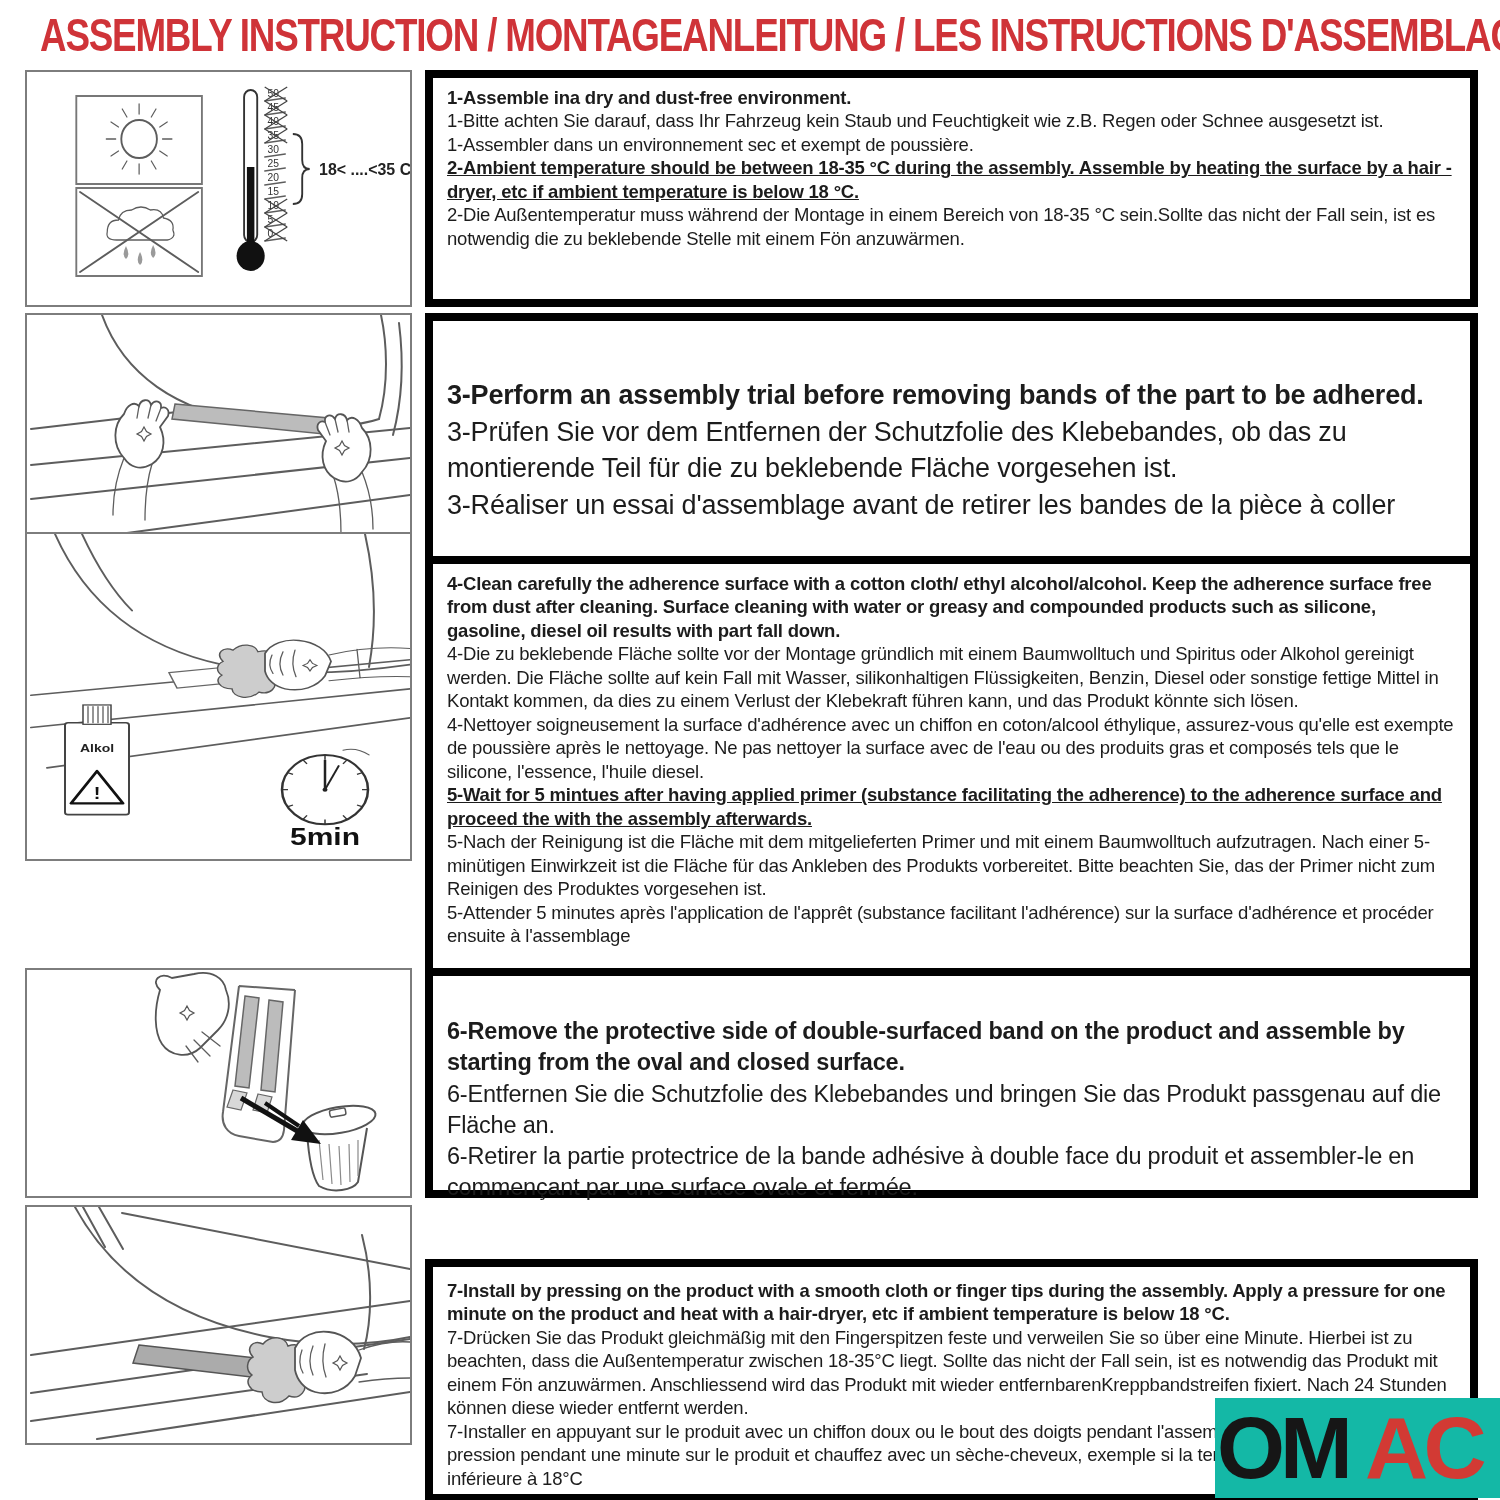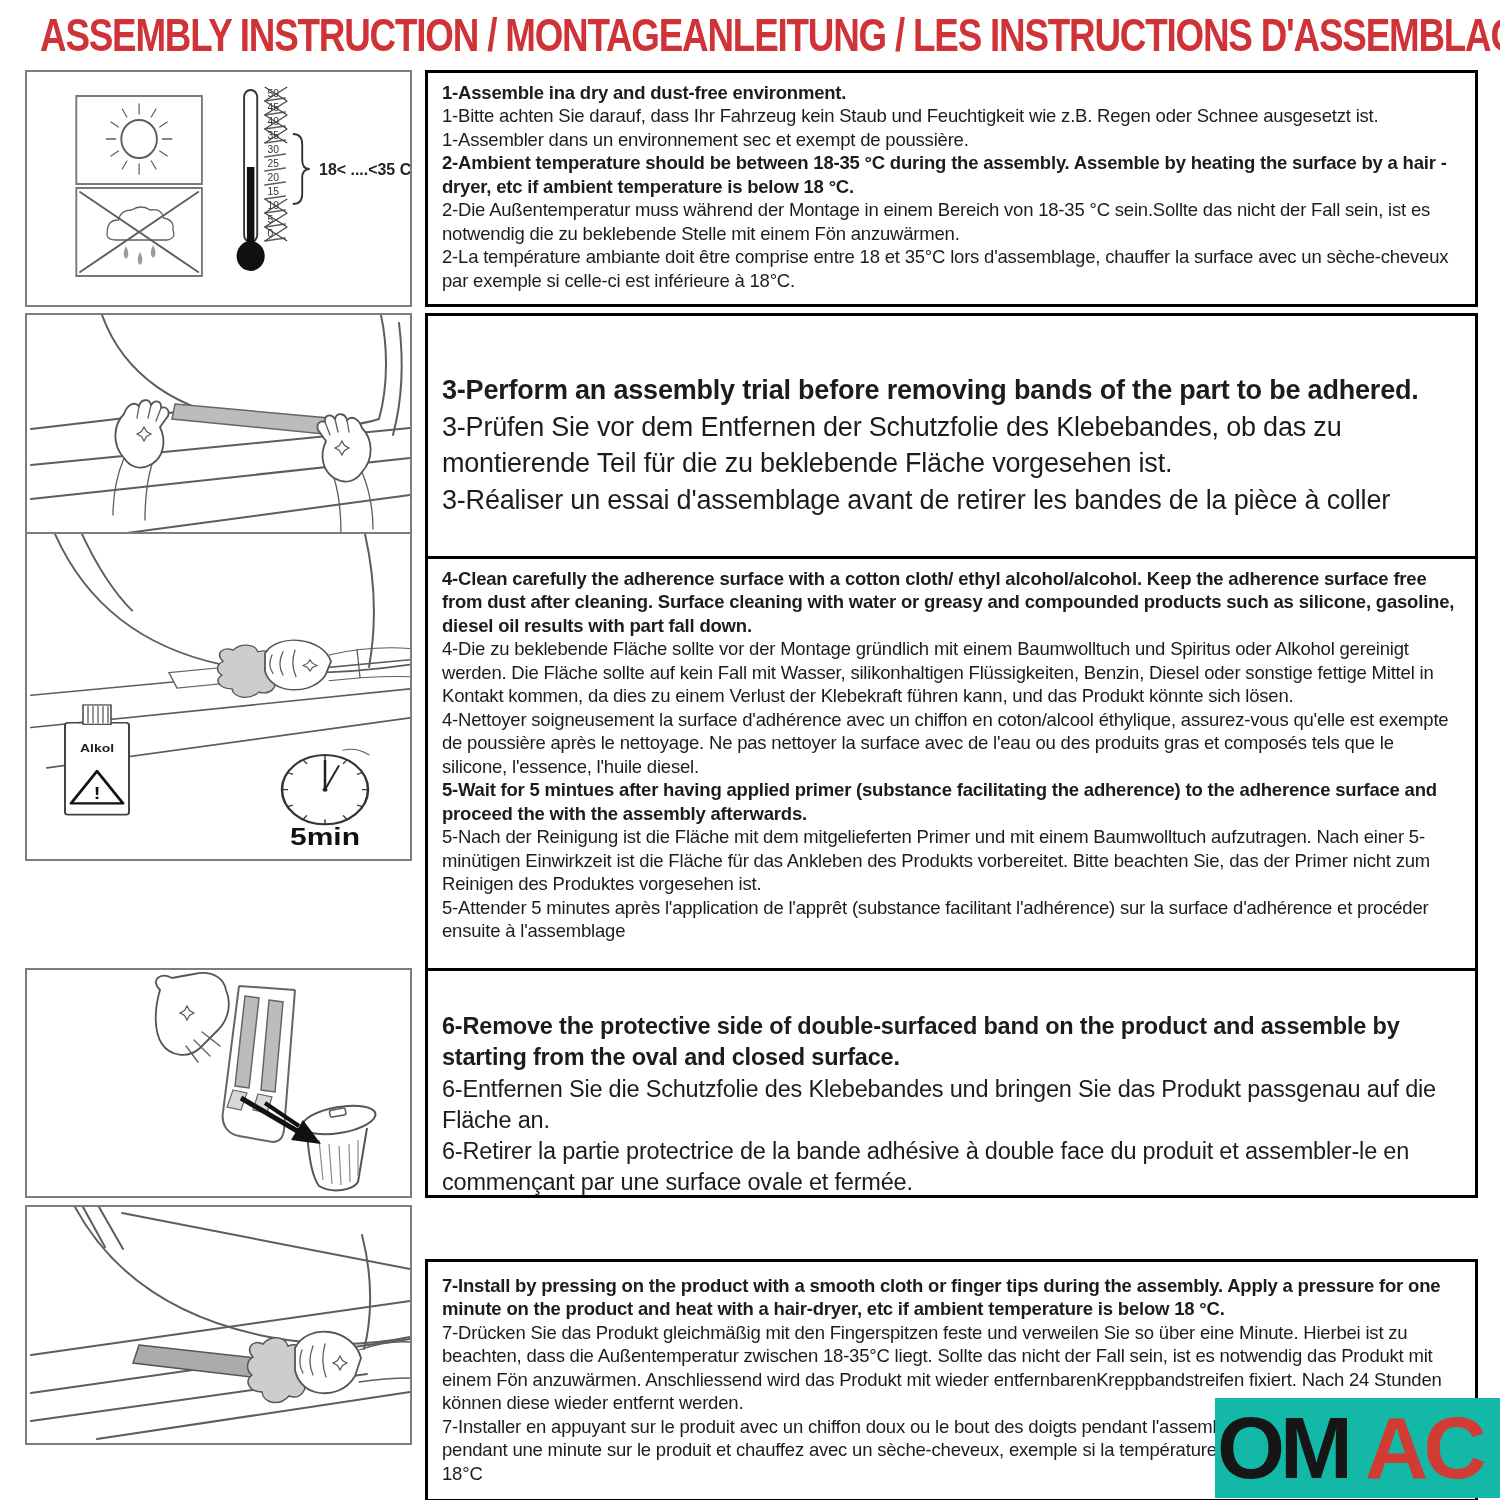--- a/index.html
+++ b/index.html
@@ -3,28 +3,28 @@
 <meta charset="utf-8">
 <style>
   html,body{margin:0;padding:0;background:#ffffff;}
   .page{position:relative;width:1500px;height:1500px;background:#fff;
         font-family:"Liberation Sans",sans-serif;color:#1c1c1c;overflow:hidden;}
   .title{position:absolute;left:40px;top:8px;font-size:46px;font-weight:700;
          color:#cf3338;white-space:nowrap;letter-spacing:-1.5px;
          transform:scaleX(.80);transform-origin:left top;}
   .figbox{position:absolute;left:25px;width:387px;border:2px solid #7d7d7d;
           background:#fff;box-sizing:border-box;}
-  .textbox{position:absolute;left:425px;width:1053px;border:3px solid #000000;
+  .textbox{position:absolute;left:425px;width:1053px;border:8px solid #000000;
            background:#fff;box-sizing:border-box;padding:8px 16px 4px 14px;}
   .textbox p{margin:0;}
   p.en{font-weight:700;}
   .t-sm{font-size:18.5px;line-height:1.27;letter-spacing:-0.2px;}
   .t-md{font-size:23.5px;line-height:1.33;letter-spacing:-0.2px;}
   .t-lg{font-size:27px;line-height:1.36;letter-spacing:-0.2px;}
-  .gap{margin-top:18px;}
+  .gap{margin-top:18px;text-decoration:underline;}
   .figbox svg{display:block;width:100%;height:100%;}
   .ln{stroke:#5d5d5d;stroke-width:2;fill:none;stroke-linecap:round;}
   .thin{stroke:#5d5d5d;stroke-width:1.3;fill:none;stroke-linecap:round;}
   .hand{fill:#fff;stroke:#555;stroke-width:1.8;}
   .cloth{fill:#cdcdcd;stroke:#555;stroke-width:1.5;}
   .strip{fill:#bcbcbc;stroke:#666;stroke-width:1.5;}
   .logo{position:absolute;left:1215px;top:1398px;width:285px;height:100px;
         background:#14b8a6;}
   .tick-label{font-family:"Liberation Sans",sans-serif;font-size:11px;fill:#333;}
 </style>
@@ -114,21 +114,20 @@
         <text x="286" y="103" font-size="17" font-weight="bold" fill="#222">18&lt; ....&lt;35 C</text>
       </g>
     </svg>
   </div>
   <div class="textbox t-sm" style="top:70px;height:237px;">
     <p class="en">1-Assemble ina dry and dust-free environment.</p>
     <p>1-Bitte achten Sie darauf, dass Ihr Fahrzeug kein Staub und Feuchtigkeit wie z.B. Regen oder Schnee ausgesetzt ist.</p>
     <p>1-Assembler dans un environnement sec et exempt de poussière.</p>
     <p class="en gap">2-Ambient temperature should be between 18-35 °C  during the assembly. Assemble by heating the surface by a hair -dryer, etc if ambient temperature is below 18 °C.</p>
     <p>2-Die Außentemperatur muss während der Montage in einem Bereich von 18-35 °C  sein.Sollte das nicht der Fall sein, ist es notwendig die zu beklebende Stelle mit einem Fön anzuwärmen.</p>
-    <p>2-La température ambiante doit être comprise entre 18 et 35°C lors d'assemblage, chauffer la surface avec un sèche-cheveux par exemple si celle-ci est inférieure à 18°C.</p>
   </div>
 
   <div class="figbox" style="top:313px;height:235px;">
     <svg viewBox="0 0 383 231" preserveAspectRatio="none" xmlns="http://www.w3.org/2000/svg" xmlns:xlink="http://www.w3.org/1999/xlink">
       <g class="ln">
         <path d="M75,0 C95,55 145,100 245,110 C295,115 335,110 352,104"></path>
         <path d="M352,104 C362,68 360,28 354,0"></path>
         <path d="M372,8 C377,48 375,86 366,120"></path>
         <path d="M4,114 L150,97"></path>
         <path d="M4,150 L383,113"></path>

